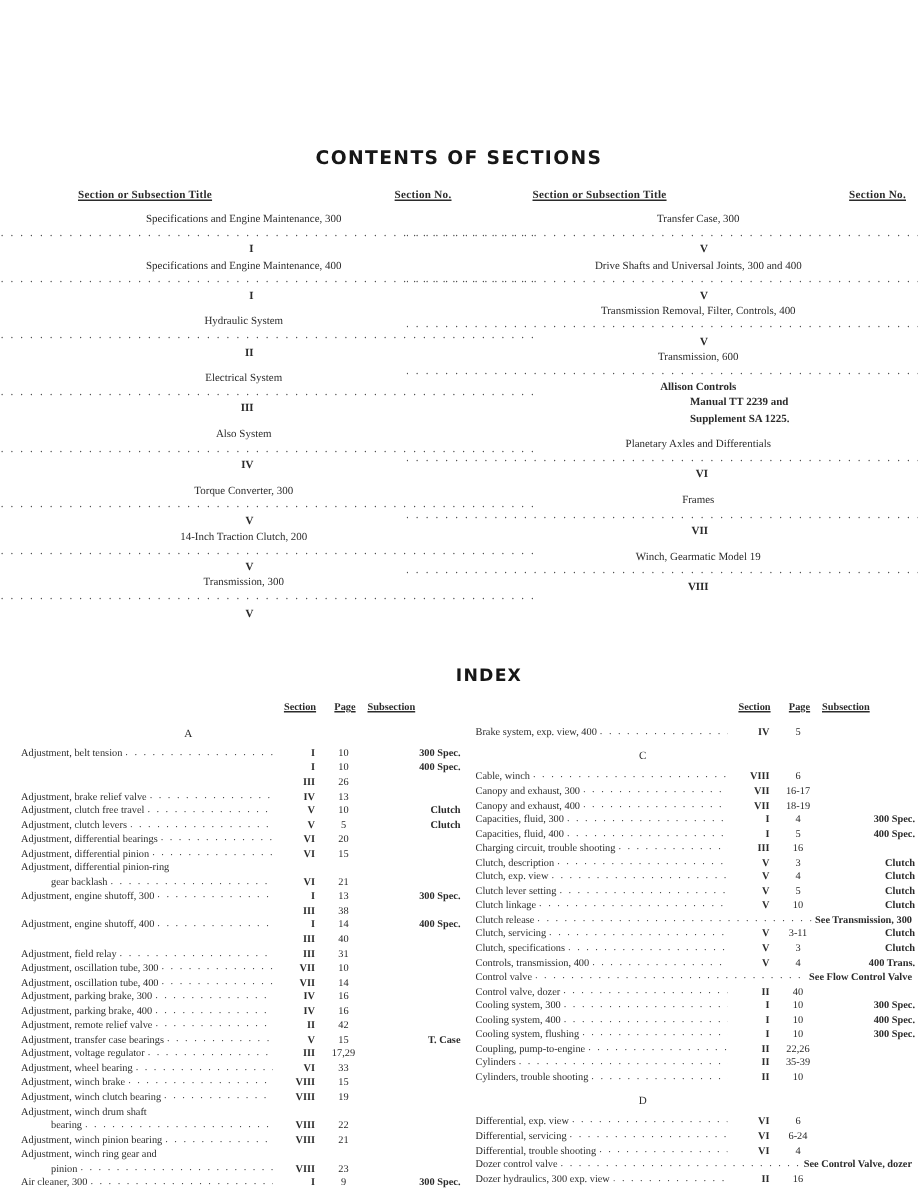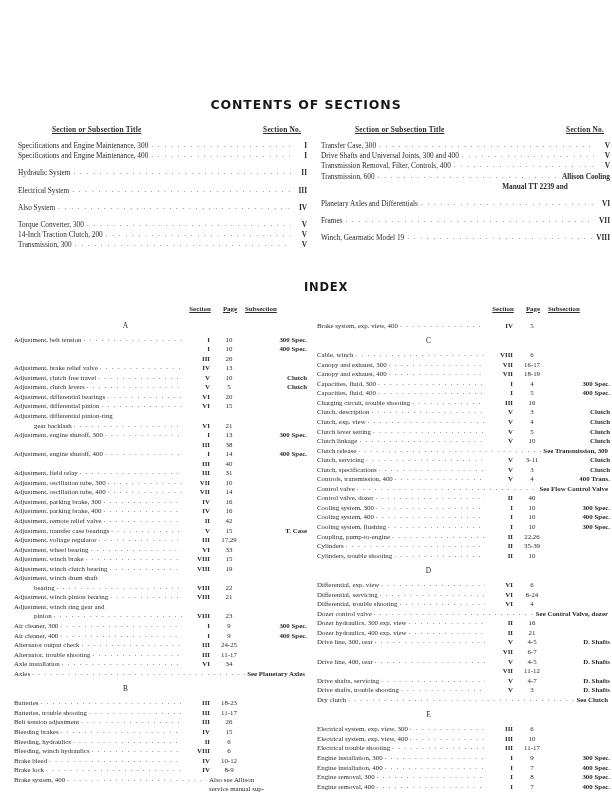--- a/index.html
+++ b/index.html
@@ -67,20 +67,21 @@
   .toc-head .h-title { margin-left: 34px; }
   .toc-head .h-num { margin-right: 4px; }
 
   .toc-group { margin-bottom: 7px; }
   .toc-row {
     display: flex;
     align-items: center;
     font-size: 7.3px;
     line-height: 10.2px;
     white-space: nowrap;
+    flex-direction: column;
   }
   .toc-label { flex: 0 0 auto; }
   .toc-dots {
     flex: 1 1 auto;
     overflow: hidden;
     margin: 0 3px;
     font-size: 7.3px;
     letter-spacing: 1.45px;
     color: #4a4a4a;
     transform: translateY(-1px);
@@ -89,21 +90,21 @@
     flex: 0 0 auto;
     font-weight: bold;
     text-align: right;
     min-width: 13px;
   }
   .toc-num.wide { min-width: 0; font-weight: bold; }
   .toc-cont {
     font-size: 7.3px;
     line-height: 10.2px;
     font-weight: bold;
-    text-align: center;
+    text-align: left;
     padding-left: 139px;
     white-space: nowrap;
   }
 
   
   .index-wrap {
     display: flex;
     margin-top: 11px;
     padding: 0 12px 0 14px;
     gap: 10px;
@@ -262,23 +263,24 @@
             <span class="toc-num">V</span>
           </div>
           <div class="toc-row">
             <span class="toc-label">Transmission Removal, Filter, Controls, 400</span>
             <span class="toc-dots">. . . . . . . . . . . . . . . . . . . . . . . . . . . . . . . . . . . . . . . . . . . . . . . . . . . . . . . . . . . .</span>
             <span class="toc-num">V</span>
           </div>
           <div class="toc-row">
             <span class="toc-label">Transmission, 600</span>
             <span class="toc-dots">. . . . . . . . . . . . . . . . . . . . . . . . . . . . . . . . . . . . . . . . . . . . . . . . . . . . . . . . . . . .</span>
-            <span class="toc-num wide">Allison Cooling</span>
+            <span class="toc-num wide">Allison Controls</span>
           </div>
           <div class="toc-cont">Manual TT 2239 and</div>
+          <div class="toc-cont">Supplement SA 1225.</div>
         </div>
         <div class="toc-group">
           <div class="toc-row">
             <span class="toc-label">Planetary Axles and Differentials</span>
             <span class="toc-dots">. . . . . . . . . . . . . . . . . . . . . . . . . . . . . . . . . . . . . . . . . . . . . . . . . . . . . . . . . . . .</span>
             <span class="toc-num">VI</span>
           </div>
         </div>
         <div class="toc-group">
           <div class="toc-row">

